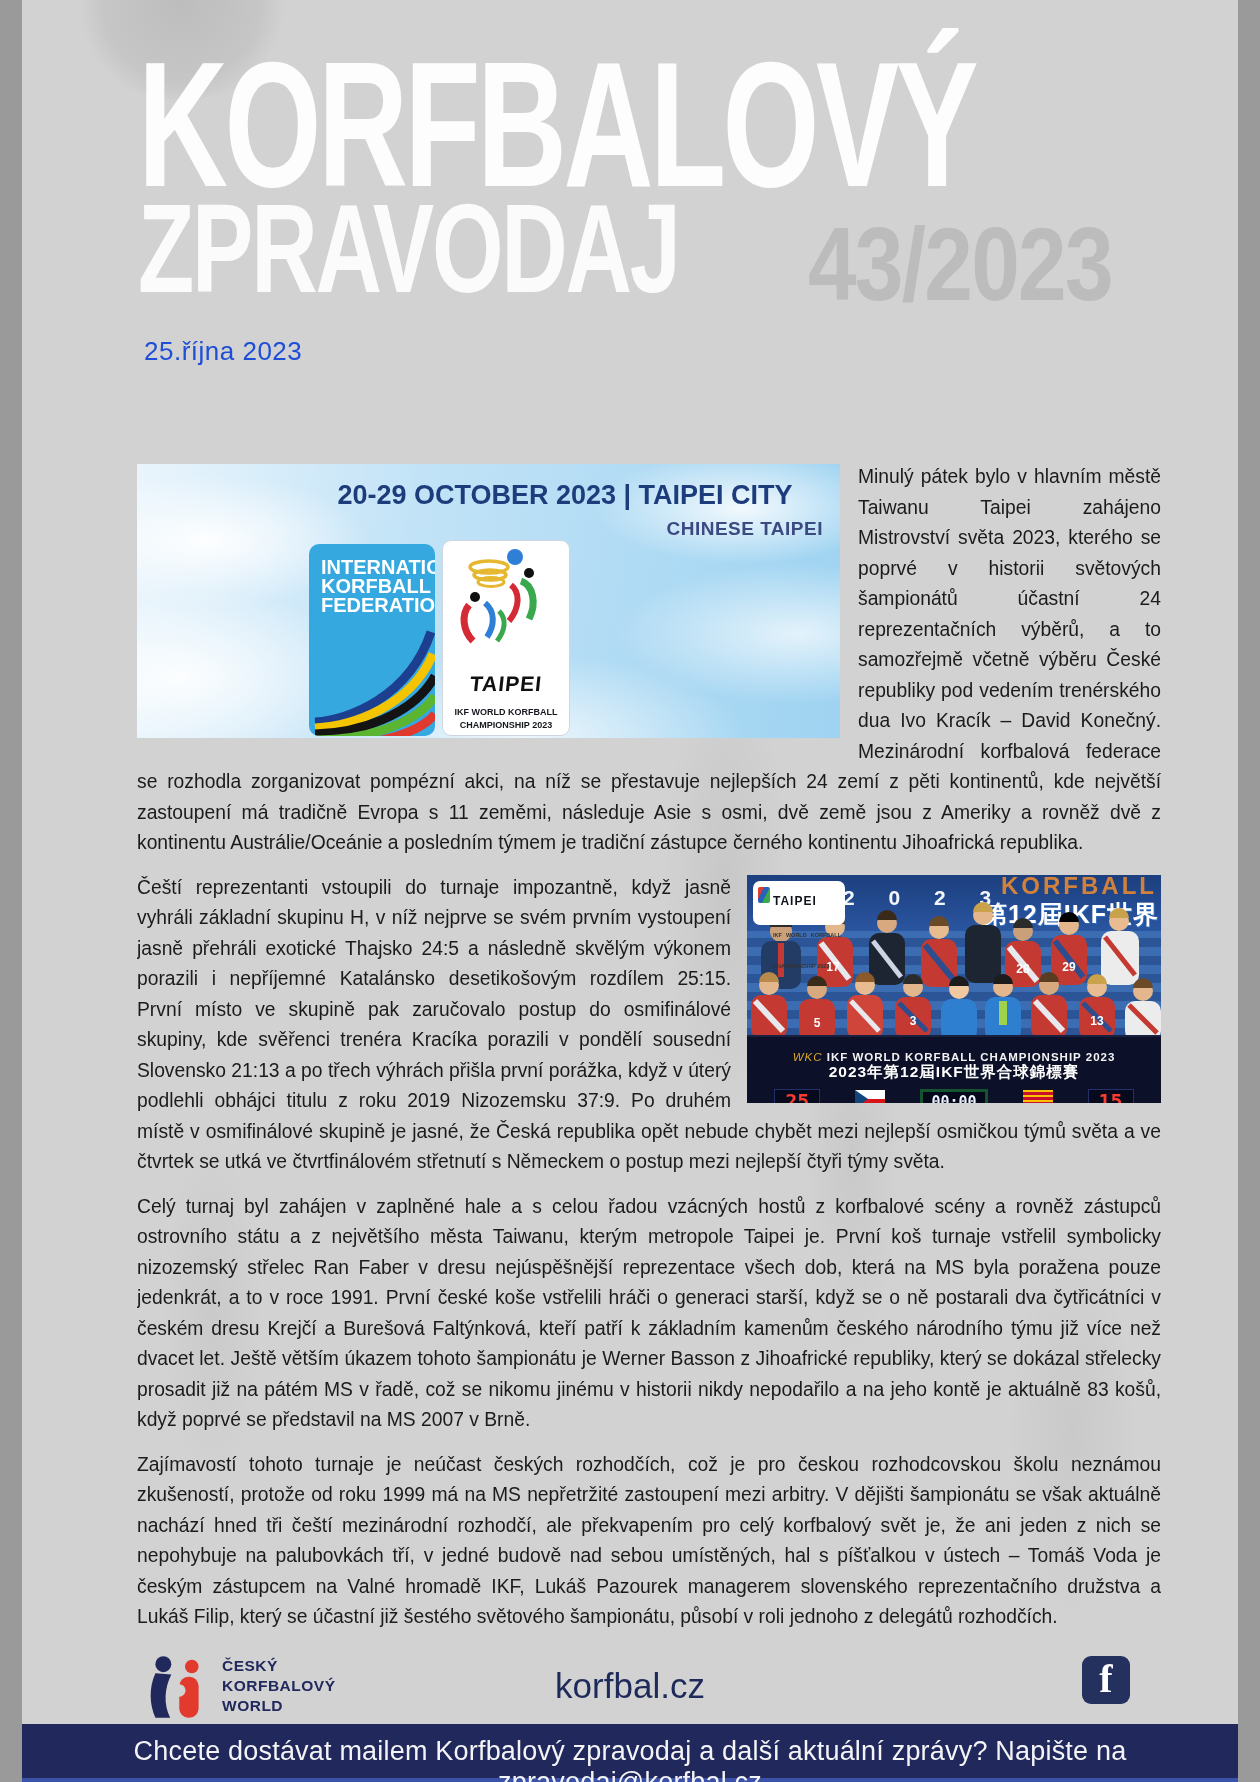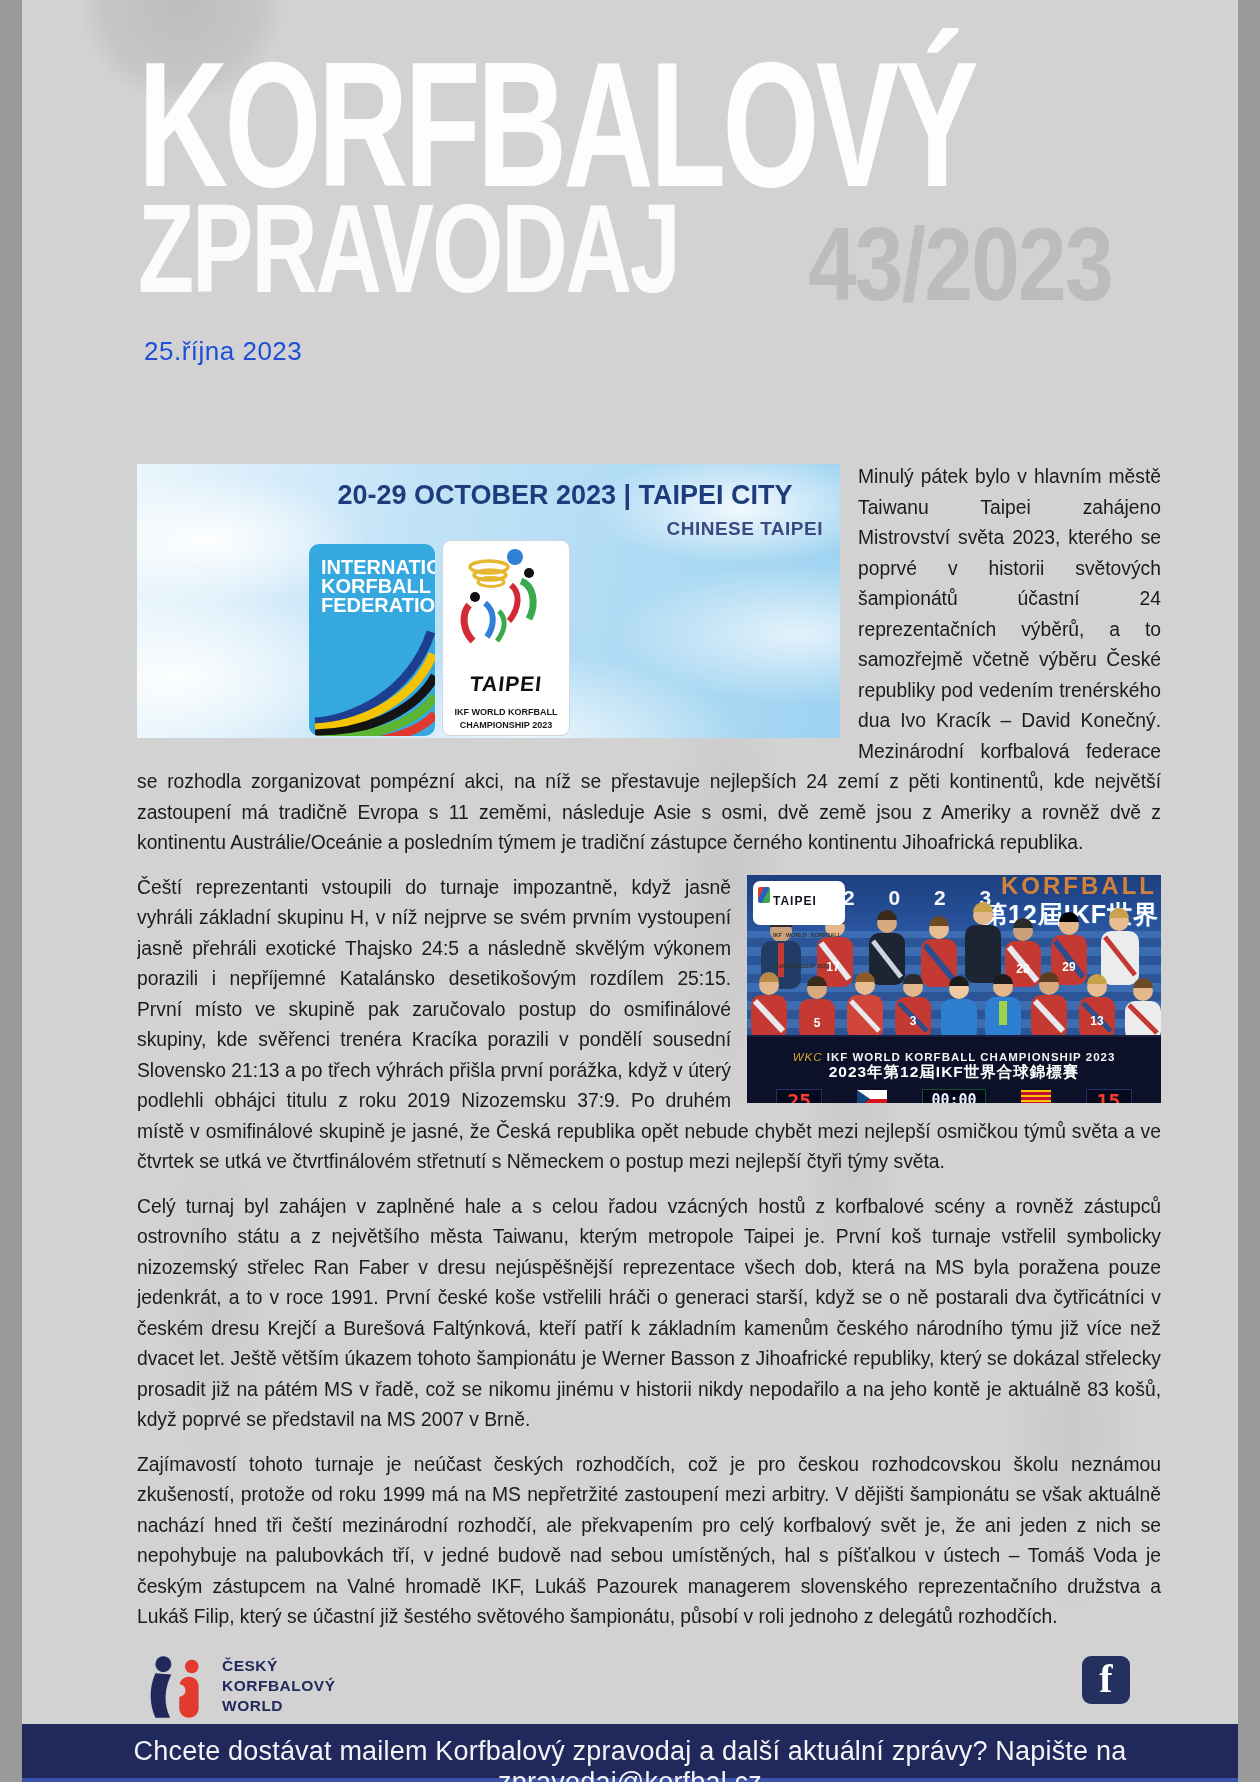--- a/index.html
+++ b/index.html
@@ -82,21 +82,21 @@
   .sb-logo{color:#d9a826;font-style:italic;font-weight:400;}
   .sb-line2{position:absolute;left:0;top:20px;width:100%;text-align:center;font-size:15.5px;font-weight:800;
       color:#fff;letter-spacing:1px;white-space:nowrap;}
   .sb-time-label{position:absolute;left:0;top:41px;width:100%;text-align:center;font-size:8.5px;font-weight:700;
       color:#9fe8ef;letter-spacing:2px;}
   .sb-row{position:absolute;left:0;top:52px;width:100%;height:22px;display:flex;align-items:flex-start;
       justify-content:center;gap:34px;}
   .sb-score{font-family:"DejaVu Sans Mono",monospace;font-size:20px;font-weight:800;color:#ff3b30;
       background:#070a1c;padding:0 10px;border:1px solid #24306b;line-height:22px;}
   .sb-clock{font-family:"DejaVu Sans Mono",monospace;font-size:15px;font-weight:800;color:#eef3ff;
-      background:#05081a;padding:1px 8px;border:1px solid #14532d;line-height:18px;}
+      background:#05081a;padding:1px 8px;border:3px solid #14532d;line-height:18px;}
   .flag{width:30px;height:19px;display:inline-block;border:1px solid #0a0f24;}
   .flag-cz{background:linear-gradient(180deg,#fff 0 50%,#d7141a 50% 100%);position:relative;}
   .flag-cz::before{content:"";position:absolute;left:0;top:0;border-top:9.5px solid transparent;
       border-bottom:9.5px solid transparent;border-left:13px solid #11457e;}
   .flag-cat{background:repeating-linear-gradient(180deg,#f8c300 0 2.5px,#c8102e 2.5px 5px);}
 
   
   .footer{position:absolute;left:0;top:1652px;width:100%;height:72px;}
   .cks-logo{position:absolute;left:118px;top:2px;}
   .cks-text{position:absolute;left:200px;top:4px;font-size:15.5px;font-weight:700;color:#20285c;
@@ -297,20 +297,21 @@
       <path d="M13 17 C7 30 8 45 13 56 L26 56 C20 44 21 30 27 18 Z" fill="#20285c"></path>
       <circle cx="45" cy="11" r="6" fill="#e23b2e"></circle>
       <rect x="34" y="20" width="17" height="36" rx="8" fill="#e23b2e"></rect>
       <circle cx="34" cy="32" r="5.5" fill="#d2d2d2"></circle>
     </svg>
     <div class="cks-text">
       <div>ČESKÝ</div>
       <div>KORFBALOVÝ</div>
       <div>WORLD</div>
     </div>
+    <div class="site">korfbal.cz</div>
     <div class="fb">f</div>
   </footer>
 
   <div class="bottom-bar">
     <span class="txt">
       <span>Chcete dostávat mailem Korfbalový zpravodaj a další aktuální zprávy?  Napište na </span><a class="mail">zpravodaj@korfbal.cz</a>
     </span>
   </div>
 
 </div>

